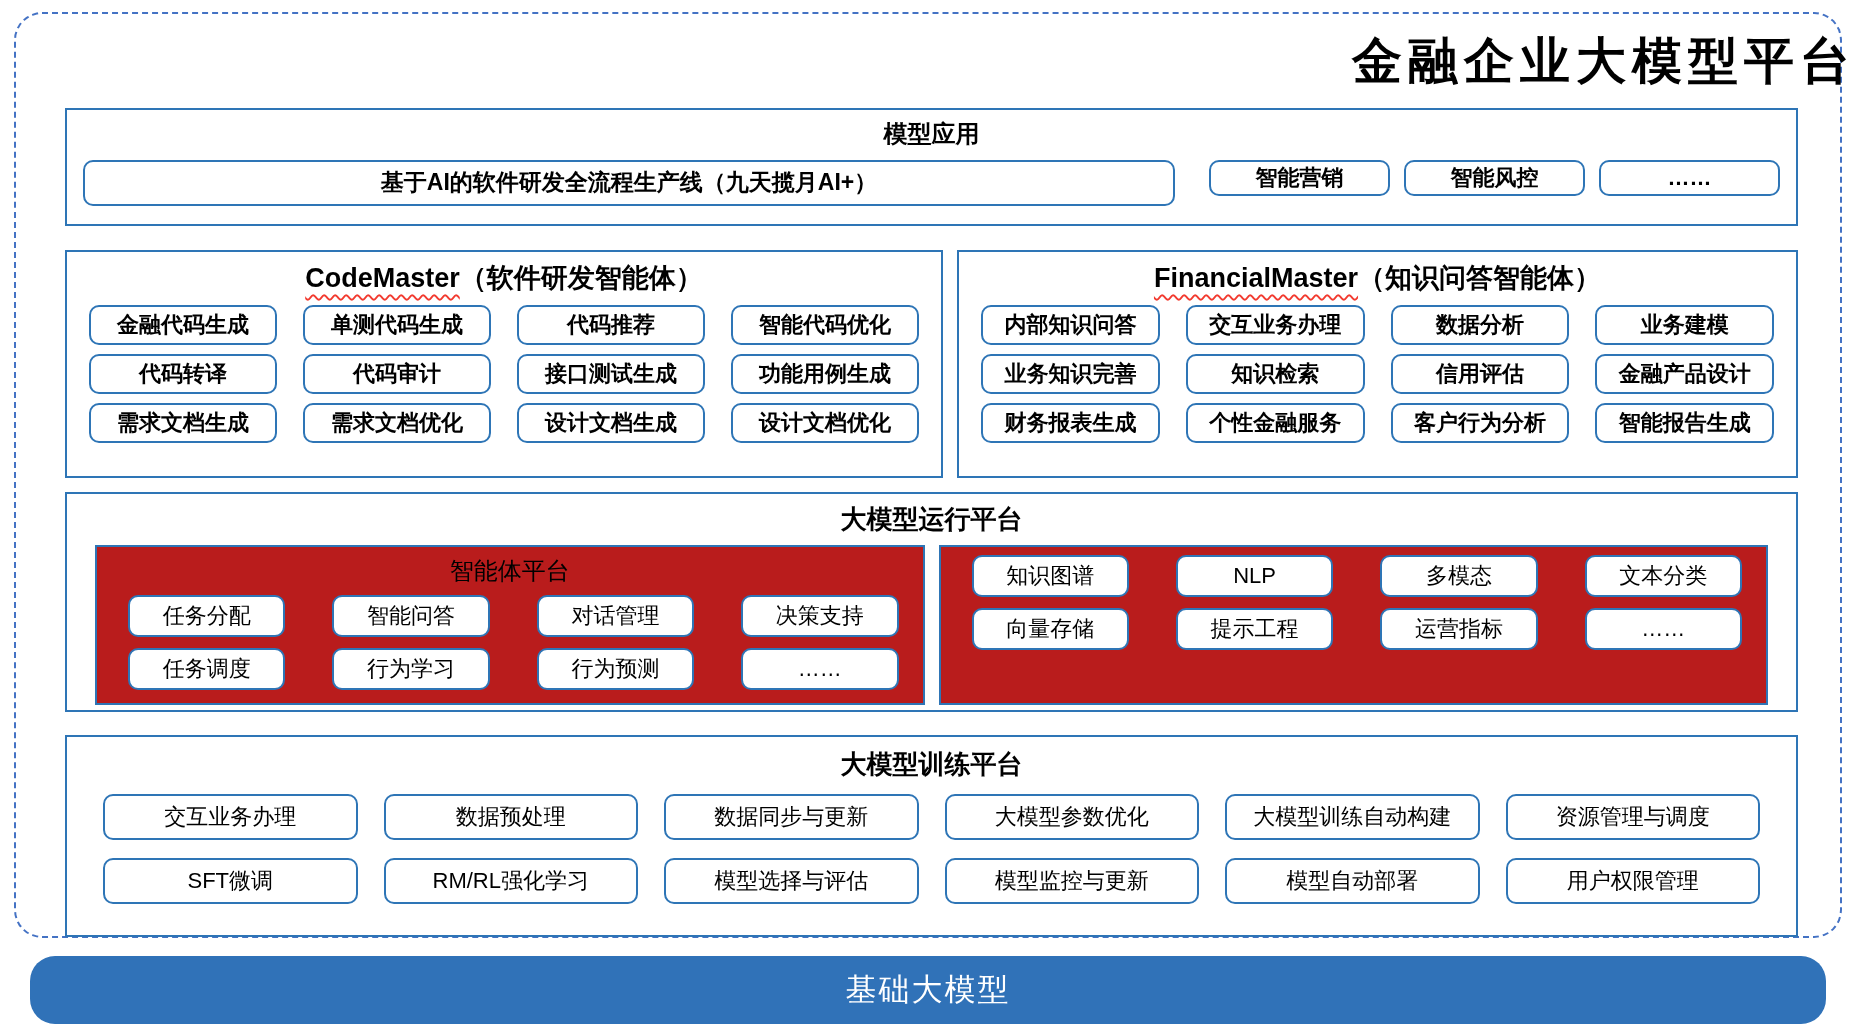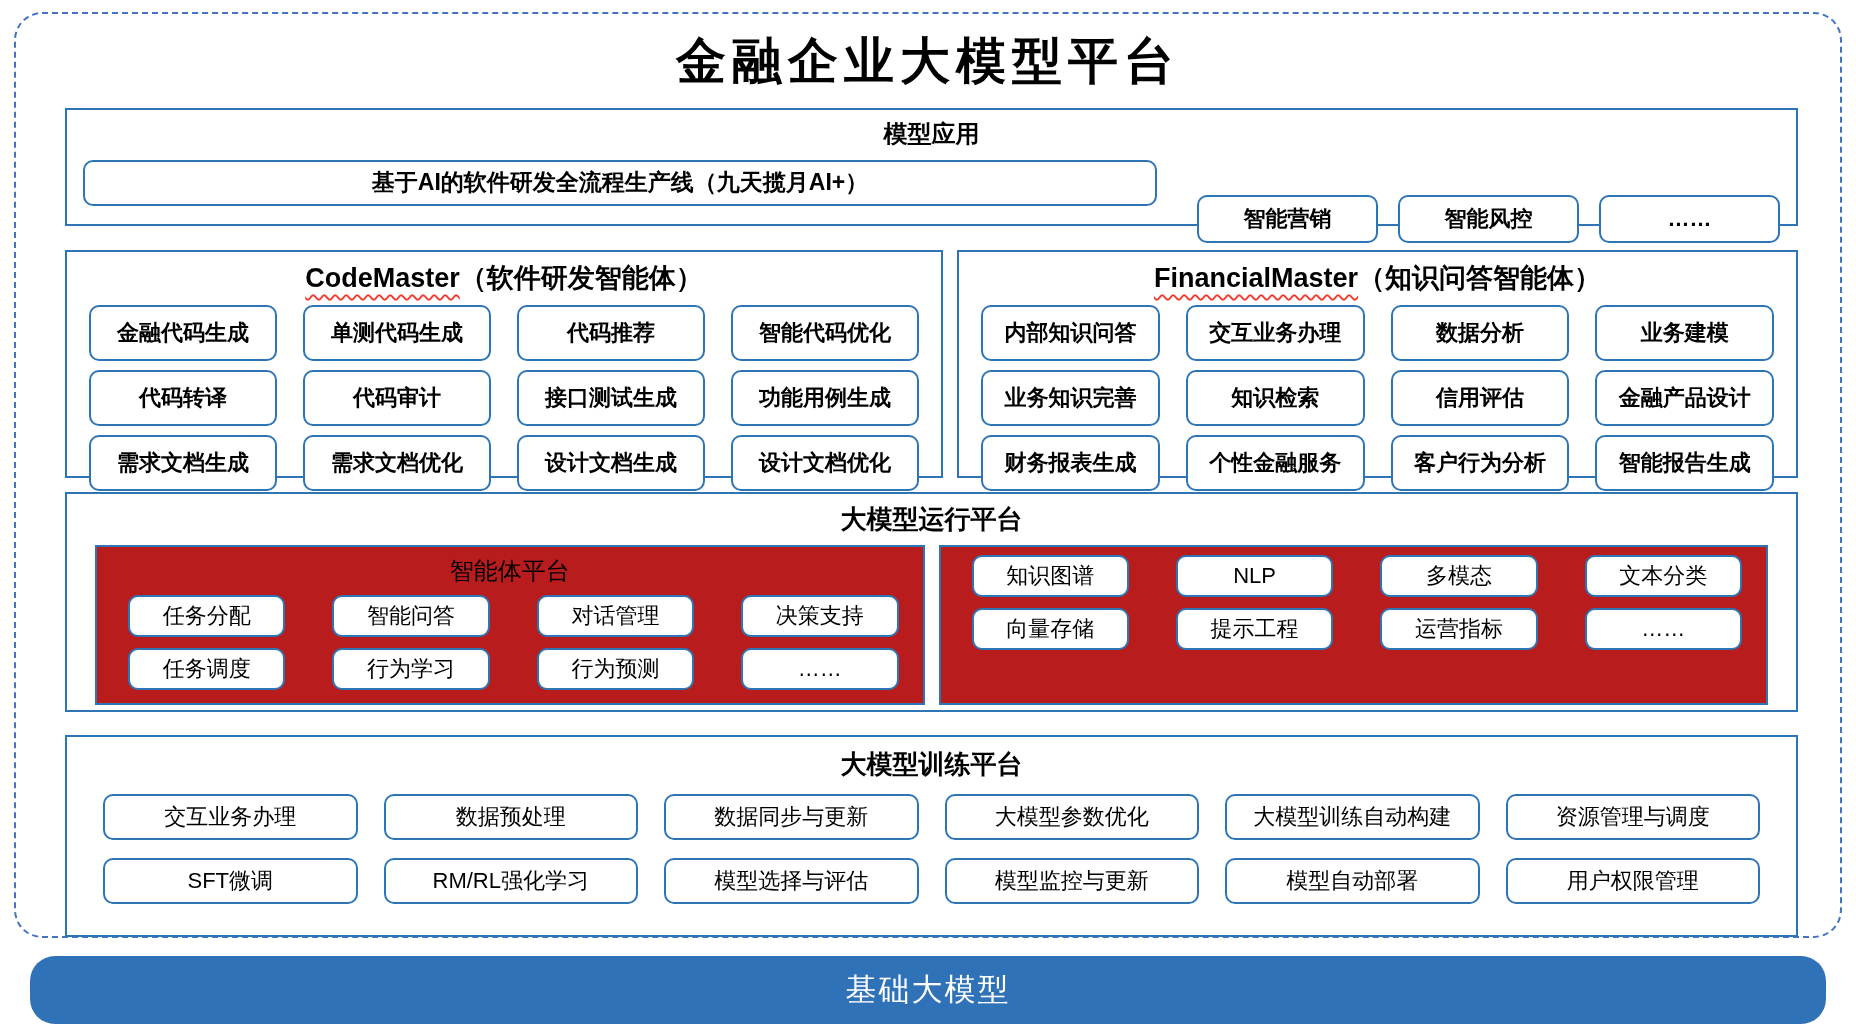--- a/index.html
+++ b/index.html
@@ -5,52 +5,52 @@
   * { margin:0; padding:0; box-sizing:border-box; }
   html,body { width:1856px; height:1024px; background:#ffffff; overflow:hidden;
               font-family:"Liberation Sans", sans-serif; color:#000; }
   .canvas { position:relative; width:1856px; height:1024px; }
 
   
   .frame { position:absolute; left:14px; top:12px; width:1828px; height:926px;
            border:2px dashed #4472C4; border-radius:28px; }
 
   
-  .title { position:absolute; top:28px; left:0; width:100%; text-align:center;
+  .title { position:absolute; top:28px; left:0; width:100%; text-align:right;
            font-family:"Liberation Serif", serif; font-weight:bold;
            font-size:50px; letter-spacing:6px; }
 
   .sec { position:absolute; border:2px solid #2E75B6; background:#fff; }
   .sec-header { text-align:center; font-weight:bold; }
 
   
   .chip { border:2px solid #2E75B6; border-radius:10px; background:#fff;
           display:flex; align-items:center; justify-content:center;
           font-size:22px; line-height:1.1; white-space:nowrap; }
   .chip.bold { font-weight:bold; }
 
   
   .sec-app { left:65px; top:108px; width:1733px; height:118px; }
   .sec-app .sec-header { font-size:24px; padding-top:8px; }
-  .app-row { display:flex; gap:20px; padding:10px 16px 0 16px; }
+  .app-row { display:flex; gap:14px; padding:10px 16px 0 16px; }
   .app-wide { flex:1 1 auto; height:46px; font-size:23px; margin-right:20px; }
-  .app-small { flex:0 0 181px; height:48px;margin-top:35px; }
+  .app-small { flex:0 0 181px; height:36px; }
 
   
   .sec-agents-wrap { position:absolute; left:65px; top:250px; width:1733px; height:228px;
                      display:flex; gap:14px; }
   .agent-box { border:2px solid #2E75B6; background:#fff; flex:1; }
   .agent-box.left { flex:0 0 878px; }
   .agent-header { text-align:center; font-weight:bold; font-size:27px; margin-top:8px; }
   .squiggle { text-decoration:underline; text-decoration-style:wavy;
               text-decoration-color:#f23a2f; text-decoration-thickness:2px;
               text-underline-offset:7px; }
   .agent-grid { display:grid; grid-template-columns:repeat(4,1fr);
                 gap:9px 26px; padding:9px 22px 14px 22px; }
-  .agent-grid .chip { height:56px; }
+  .agent-grid .chip { height:40px; }
 
   
   .sec-runtime { left:65px; top:492px; width:1733px; height:220px; }
   .sec-runtime > .sec-header { font-size:26px; padding-top:8px; }
   .runtime-groups { display:flex; gap:14px; padding:8px 28px 0 28px; }
   .group-box { border:2px solid #2E75B6; background:#b91c1c; flex:1; height:160px; }
   .group-header { text-align:center; font-size:24px; margin-top:8px; font-weight:normal; }
   .group-grid { display:grid; grid-template-columns:repeat(4,1fr);
                 gap:11px 40px; padding:8px 24px 14px 24px; }
   .group-grid .chip { height:42px;margin-left:7px; }

